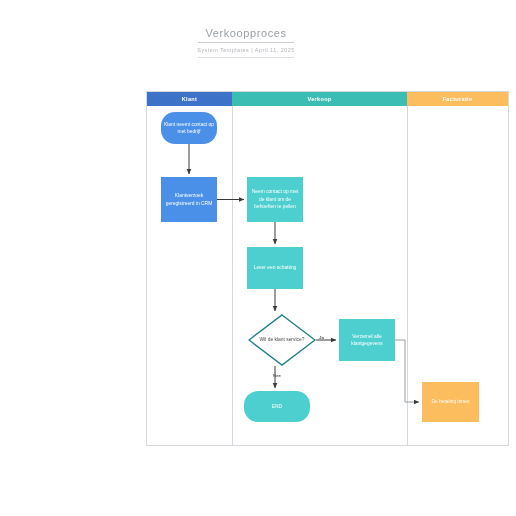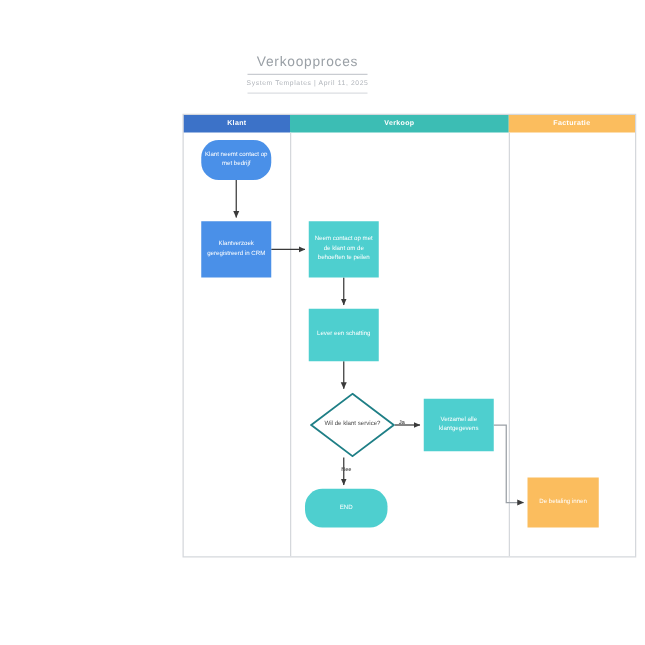--- a/index.html
+++ b/index.html
@@ -12,21 +12,21 @@
     background: #ffffff;
     font-family: "Liberation Sans", sans-serif;
     overflow: hidden;
     position: relative;
   }
 
   
   #title-block {
     position: absolute;
     left: 0;
-    top: 40px;
+    top: 23px;
     width: 492px;
     text-align: center;
   }
   #doc-title {
     font-size: 11px;
     color: #9aa0a6;
     letter-spacing: 0.6px;
     font-weight: 400;
     padding-bottom: 3px;
     display: inline-block;

